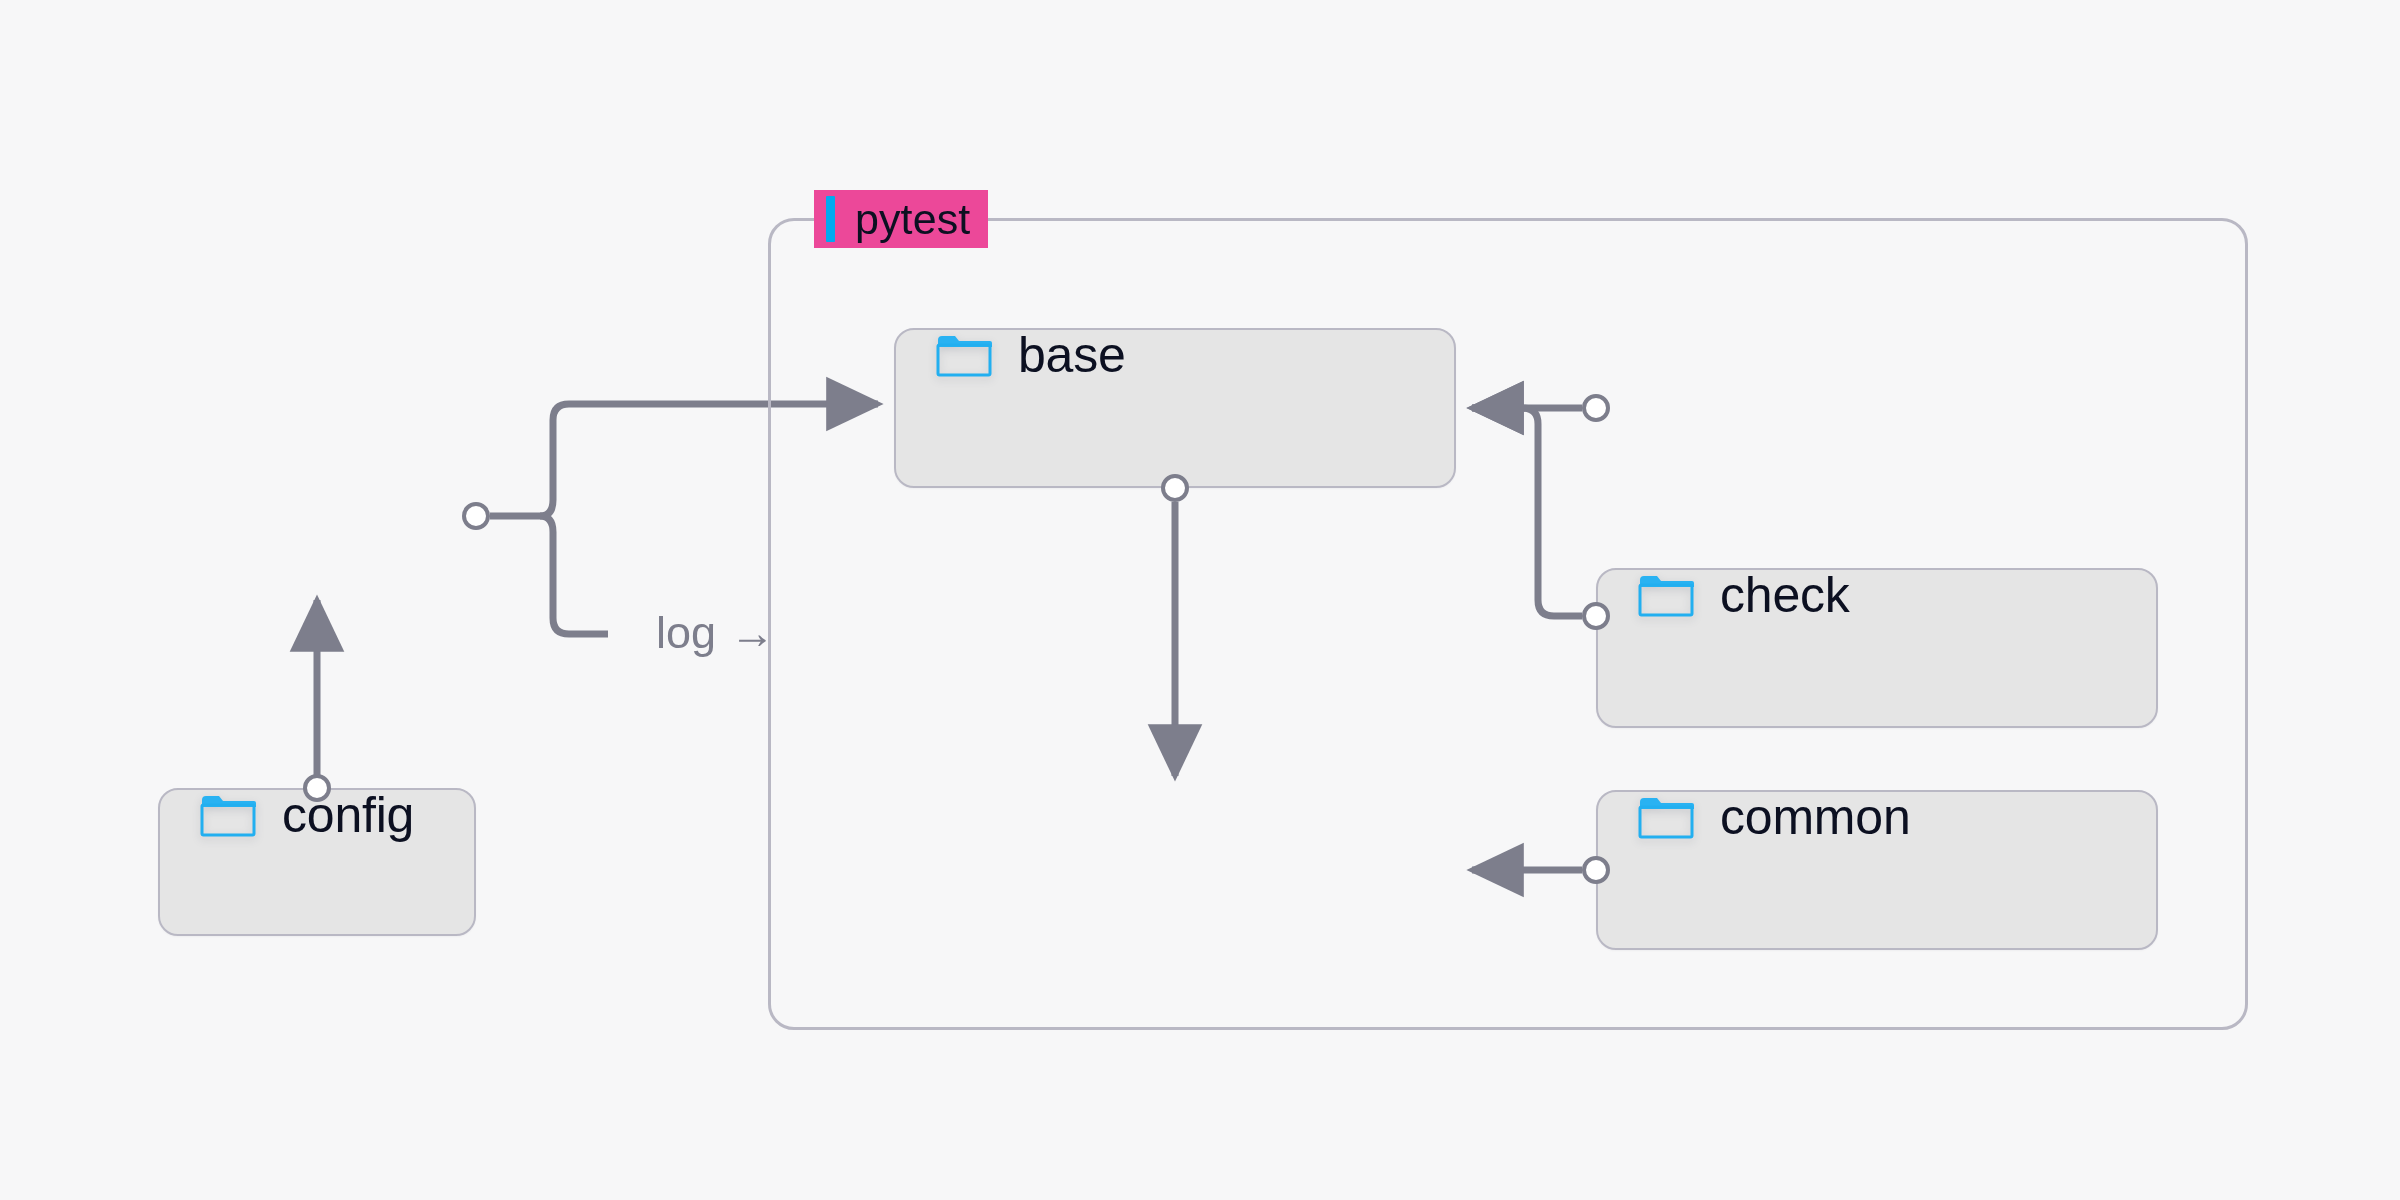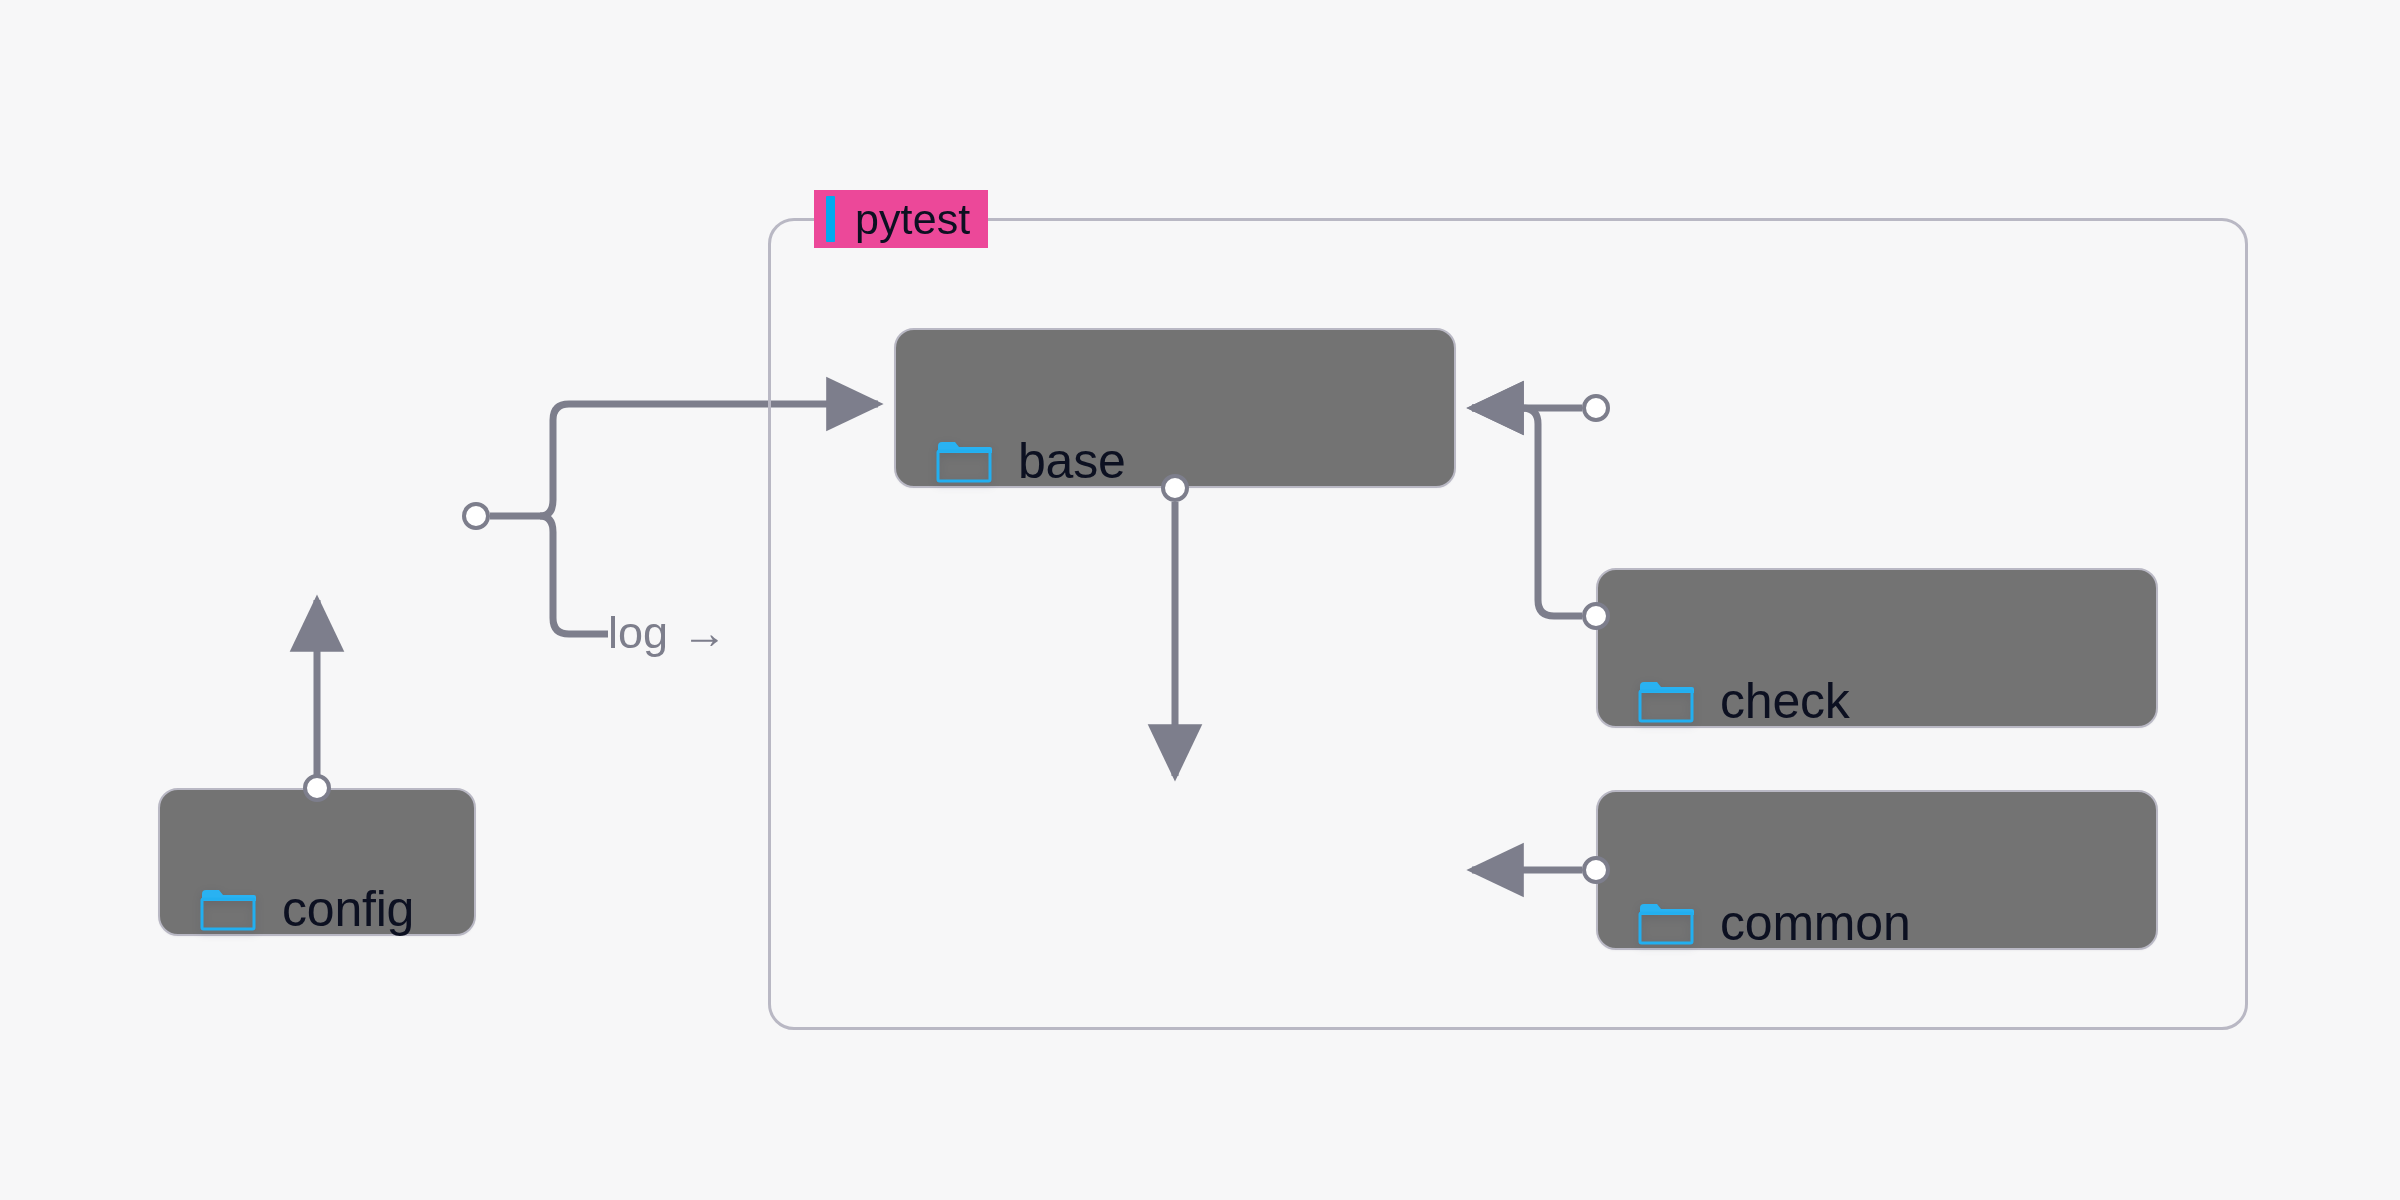--- a/index.html
+++ b/index.html
@@ -64,25 +64,25 @@
     color: #0c1021;
     letter-spacing: 0.1px;
     white-space: nowrap;
     line-height: 1;
   }
 
   
   .node {
     position: absolute;
     box-sizing: border-box;
-    background: #737373;
+    background: #e5e5e5;
     border: 2.5px solid #b9b8c4;
     border-radius: 20px;
     display: flex;
-    align-items: flex-end;
+    align-items: flex-start;
     box-shadow: 0 1px 2px rgba(16, 20, 40, 0.04);
   }
   .node-inner {
     display: flex;
     align-items: center;
     gap: 26px;
     padding-left: 40px;
   }
   .node-label {
     font-size: 50px;
@@ -117,20 +117,21 @@
   .edge-label {
     position: absolute;
     display: flex;
     align-items: flex-start;
     gap: 14px;
     color: #7d7e8c;
     font-size: 45px;
     line-height: 1;
     white-space: nowrap;
     z-index: 4;
+    margin-left: 48px;
   }
 </style>
 </head>
 <body>
 
 <div id="canvas">
 
   <svg id="edges" viewBox="0 0 2400 1200" width="2400" height="1200">
     <defs>
       <marker id="arrow" markerWidth="9" markerHeight="9" refX="7.4" refY="4.5" orient="auto" markerUnits="strokeWidth">

